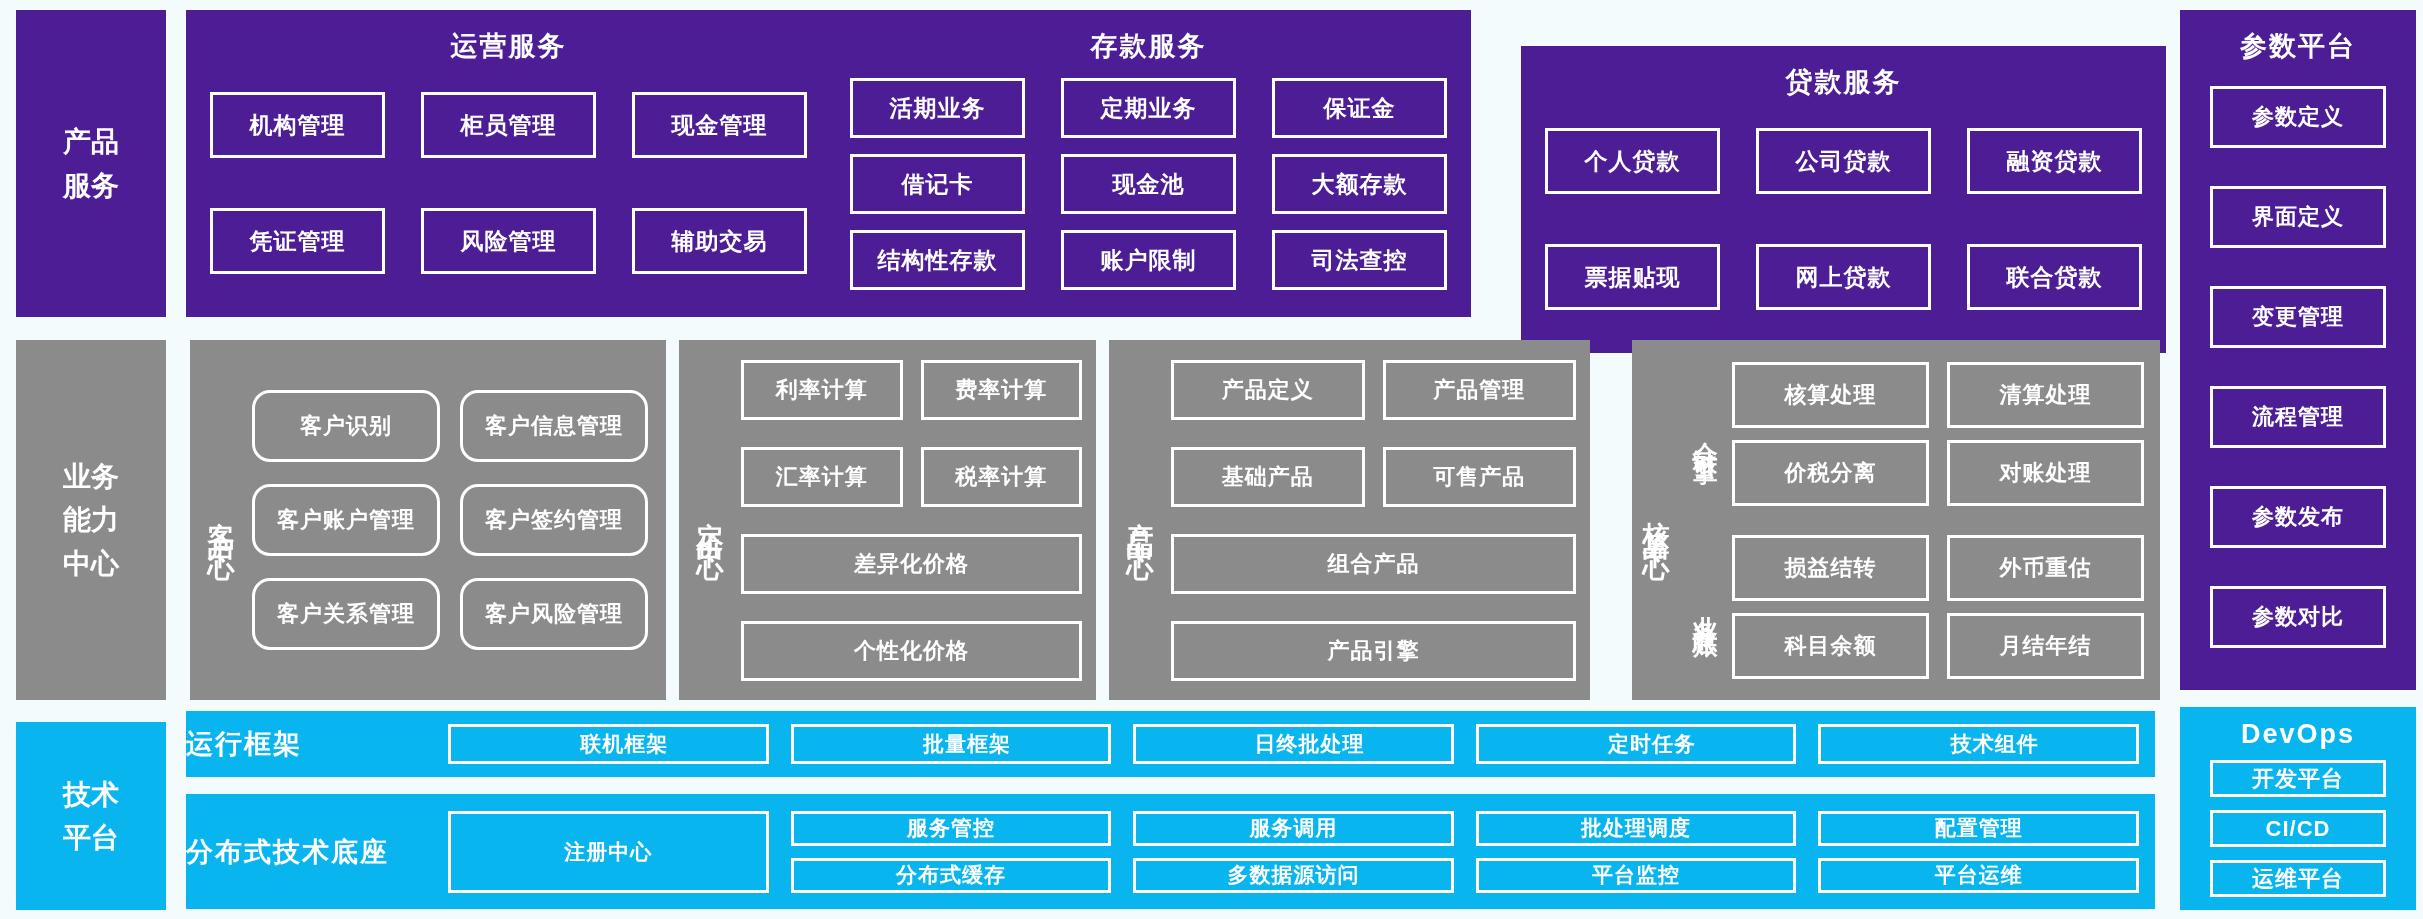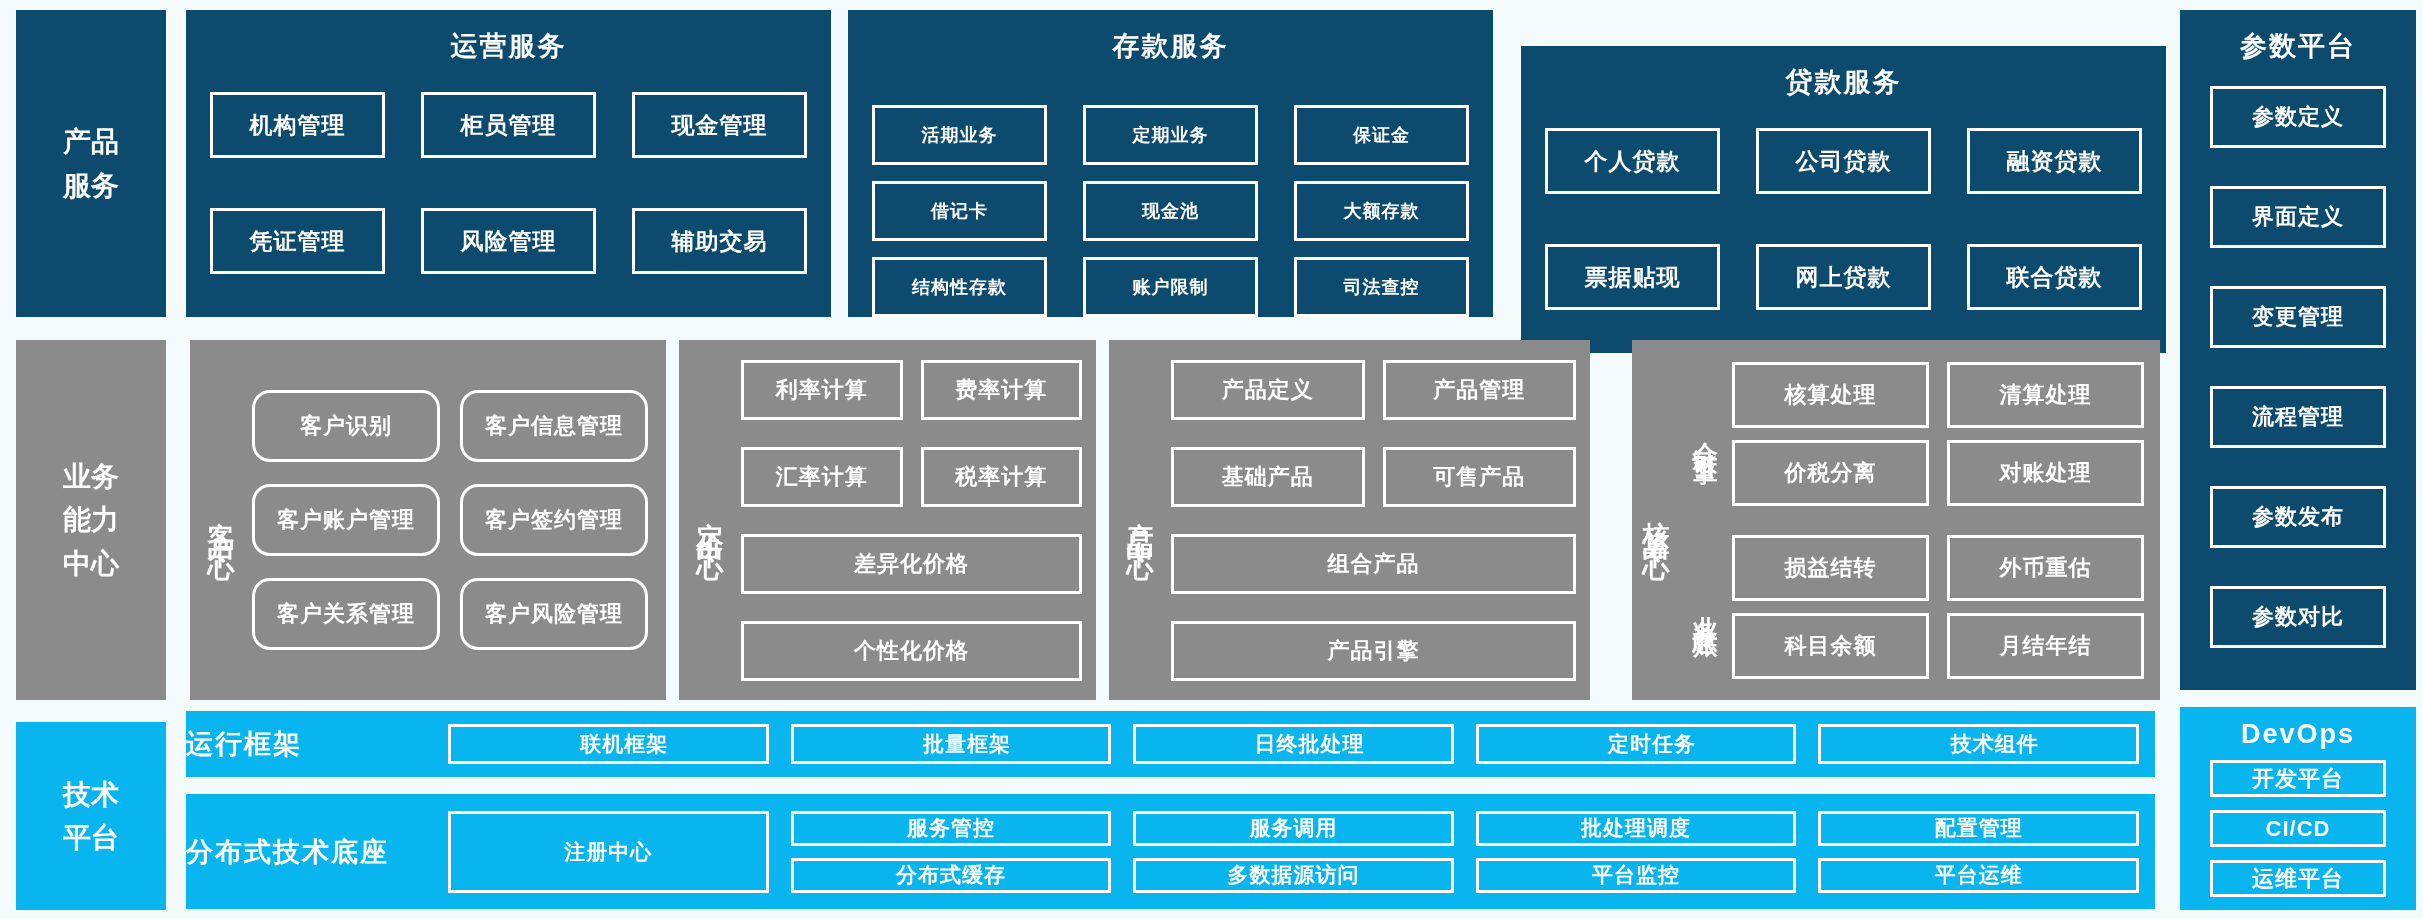--- a/index.html
+++ b/index.html
@@ -3,39 +3,39 @@
 <meta charset="utf-8">
 <style>
   html,body{margin:0;padding:0;}
   .stage{
     position:relative; width:2423px; height:919px;
     background:#f4fbfd;
     font-family:"Liberation Sans", sans-serif;
     font-weight:bold; color:#ffffff; overflow:hidden;
   }
   .panel{position:absolute; box-sizing:border-box;}
-  .teal{background:#0c4a6e;}
+  .teal{background:#4c1d95;}
   .gray{background:#8b8b8b;}
   .blue{background:#09b5ef;}
 
   .rail{display:flex; align-items:center; justify-content:center;
         font-size:28px; line-height:1.55; white-space:pre-line; text-align:center;}
 
   .block{display:flex; flex-direction:column;}
   .block-title{text-align:center; font-size:27px; padding-top:18px; letter-spacing:2px;}
 
   .cell{border:3px solid #ffffff; display:flex; align-items:center; justify-content:center;
         font-size:22px; box-sizing:border-box; text-align:center; letter-spacing:1px;}
 
   
   .grid3{display:grid; grid-template-columns:repeat(3,1fr); column-gap:36px; margin:28px 24px 0;}
   .g-2row{row-gap:50px;}
   .g-2row .cell{height:66px; font-size:23px;}
   .g-3row{row-gap:16px; margin-top:14px;}
-  .g-3row .cell{height:60px; font-size:18px;}
+  .g-3row .cell{height:60px; font-size:23px;}
 
   
   .vstack{display:flex; flex-direction:column; margin:22px 30px 0;}
   .pp-list{gap:38px;}
   .pp-list .cell{height:62px;}
   .dev-list{gap:13px; margin-top:10px;}
   .dev-list .cell{height:37px; font-size:22px;}
 
   
   .center-block{display:flex; flex-direction:row;}
@@ -78,21 +78,21 @@
     <div class="grid3 g-2row">
       <div class="cell">机构管理</div>
       <div class="cell">柜员管理</div>
       <div class="cell">现金管理</div>
       <div class="cell">凭证管理</div>
       <div class="cell">风险管理</div>
       <div class="cell">辅助交易</div>
     </div>
   </div>
 
-  <div class="panel teal block" style="left:848px; top:10px; width:645px; height:307px;justify-content:space-between;">
+  <div class="panel teal block" style="left:826px; top:10px; width:645px; height:307px;">
     <div class="block-title">存款服务</div>
     <div class="grid3 g-3row">
       <div class="cell">活期业务</div>
       <div class="cell">定期业务</div>
       <div class="cell">保证金</div>
       <div class="cell">借记卡</div>
       <div class="cell">现金池</div>
       <div class="cell">大额存款</div>
       <div class="cell">结构性存款</div>
       <div class="cell">账户限制</div>

